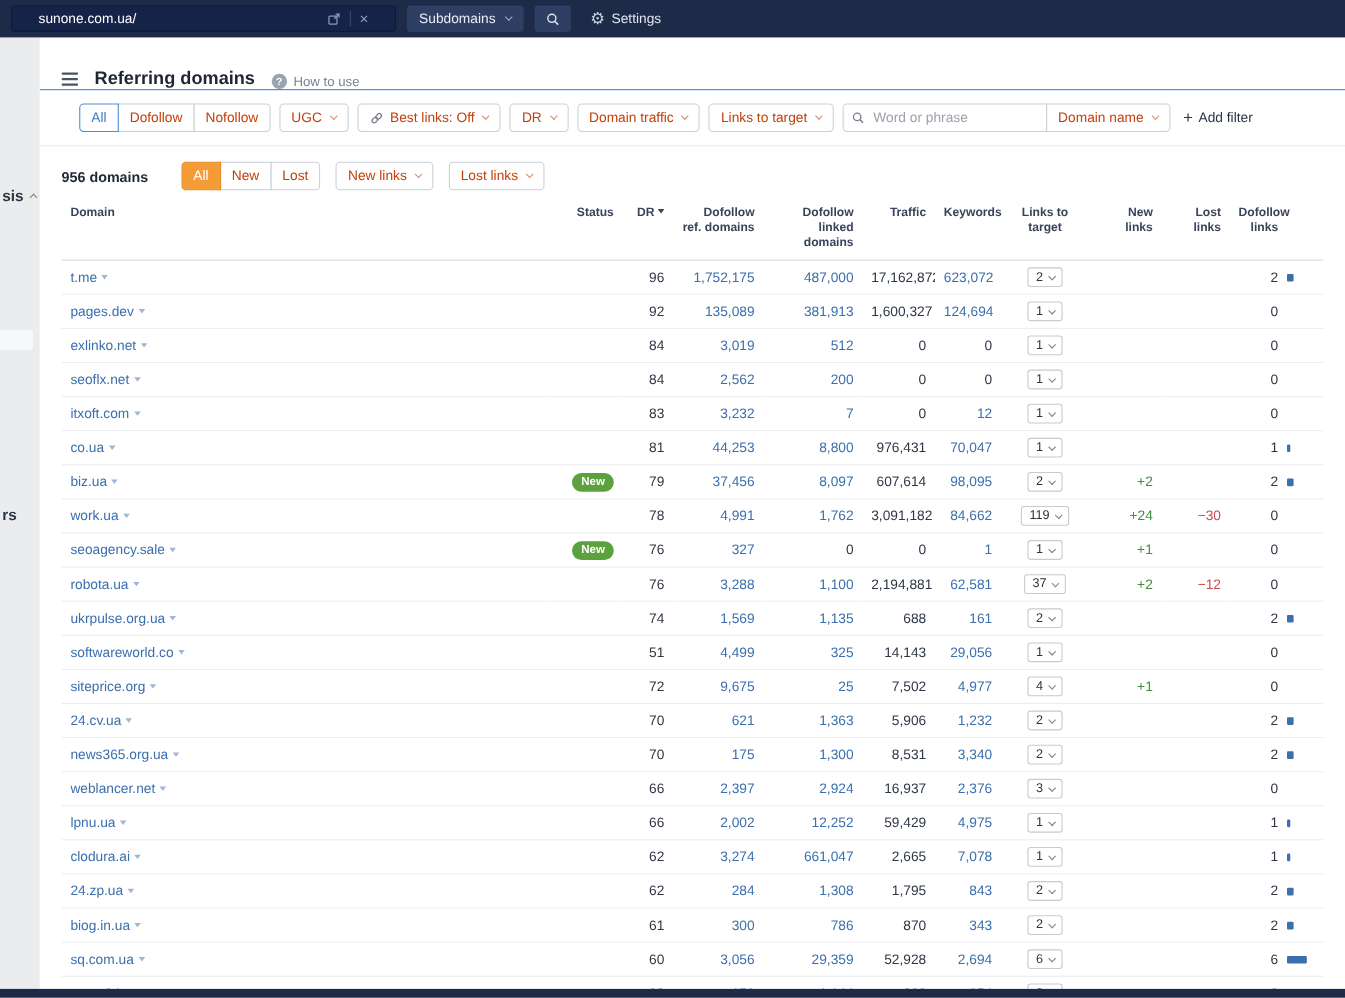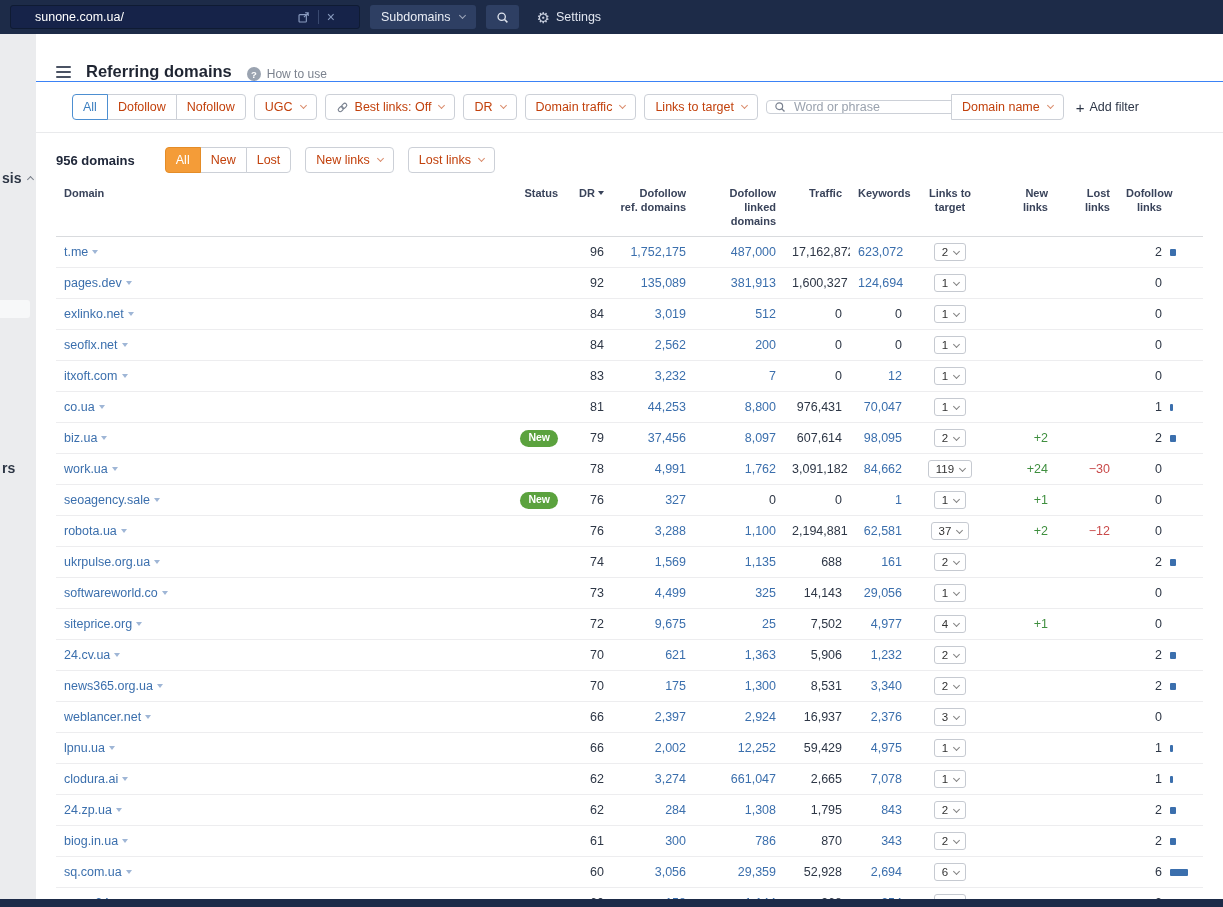--- a/index.html
+++ b/index.html
@@ -49,21 +49,21 @@
   .seg{display:inline-flex}
   .seg .btn{border-radius:0;margin-left:-1px}
   .seg .btn:first-child{border-radius:4px 0 0 4px;margin-left:16px}
   .seg .btn:last-child{border-radius:0 4px 4px 0}
   .btn.active-blue{border-color:#4d8fd1;color:#3c7fc0;position:relative;z-index:1}
   .btn.active-orange{background:#f49c38;border-color:#e48c27;color:#fff;position:relative;z-index:1}
   .chev{display:inline-block;width:5px;height:5px;border-right:1.4px solid currentColor;
     border-bottom:1.4px solid currentColor;transform:rotate(45deg);margin:-3px 0 0 2px;opacity:.6}
   .chev-up{transform:rotate(225deg);margin-top:3px}
   .search-wrap{display:inline-flex;align-items:center;position:relative}
-  .search-input{height:14px;width:186px;border:1px solid #ccd0d7;border-radius:4px 0 0 4px;
+  .search-input{height:26px;width:186px;border:1px solid #ccd0d7;border-radius:4px 0 0 4px;
     padding:0 8px 0 27px;font-size:12.5px;color:#ef4444;font-family:inherit;outline:none;background:#fff}
   .search-input::placeholder{color:#9aa2ae}
   .search-icon-f{position:absolute;left:8px;color:#8d95a2;display:flex}
   .joined-right{border-radius:0 4px 4px 0;margin-left:-1px}
   .addfilter{display:inline-flex;align-items:center;gap:5px;font-size:12.5px;color:#2c3546;
     cursor:pointer;margin-left:4px}
   .plus{font-size:15px;line-height:1;color:#2c3546}{}
   .isvg{display:inline-flex;vertical-align:middle;color:#79818f}
 
   
@@ -489,21 +489,21 @@
     <td><a class="greenv"></a></td>
     <td><span class="redv"></span></td>
     <td>2</td>
     <td class="col-bar"><span class="bar" style="width: 6px;"></span></td>
   </tr>
           <tr>
     <td class="col-domain">
       <a class="domain-a"><span>softwareworld.co</span><i class="tri"></i></a>
     </td>
     <td></td>
-    <td>73</td>
+    <td>51</td>
     <td><a class="num-link">4,499</a></td>
     <td><a class="num-link">325</a></td>
     <td>14,143</td>
     <td><a class="num-link">29,056</a></td>
     <td class="col-ltt">
       <span class="pill">
                 <span>1</span>
                 <i class="chev"></i>
               </span>
     </td>

